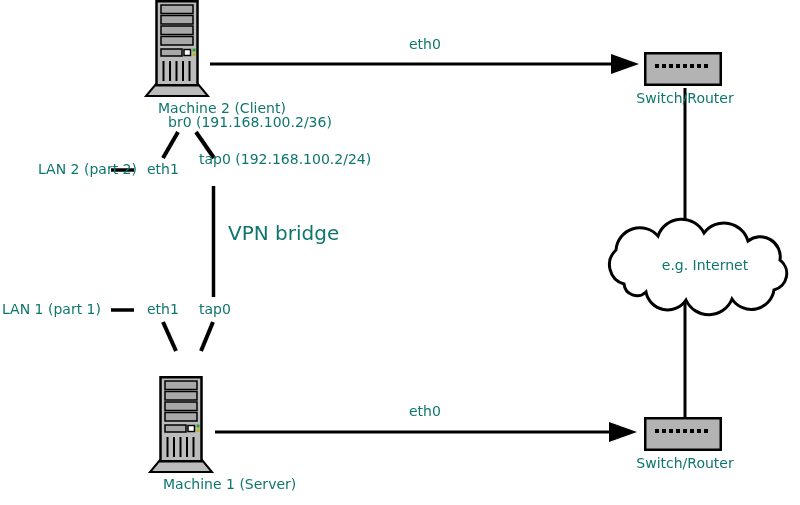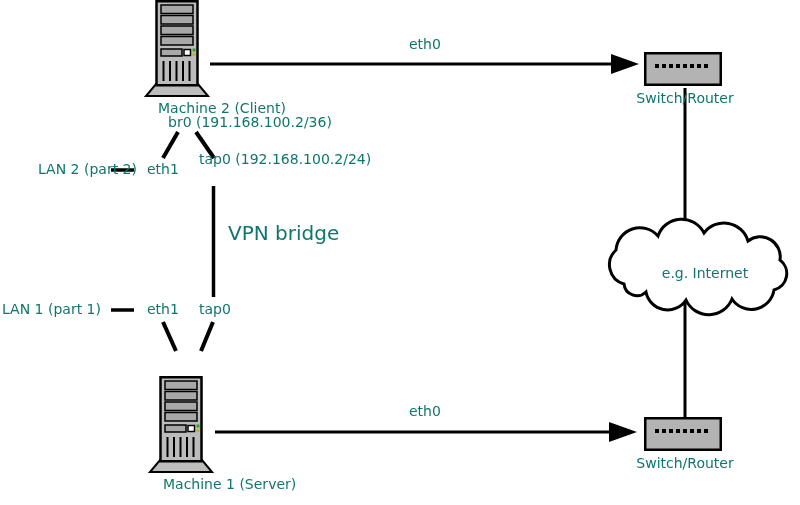--- a/index.html
+++ b/index.html
@@ -122,15 +122,15 @@
   <div class="lbl" style="left:2px; top:301px;">LAN 1 (part 1)</div>
   <div class="lbl" style="left:147px; top:301px;">eth1</div>
   <div class="lbl" style="left:199px; top:301px;">tap0</div>
   <div class="lbl" style="left:163px; top:476px;">Machine 1 (Server)</div>
 
   <div class="lbl" style="left:409px; top:36px;">eth0</div>
   <div class="lbl" style="left:409px; top:403px;">eth0</div>
 
   <div class="lbl center" style="left:600px; top:90px; width:170px;">Switch/Router</div>
   <div class="lbl center" style="left:600px; top:455px; width:170px;">Switch/Router</div>
-  <div class="lbl center" style="left:620px; top:257px; width:170px;margin-top:8px;">e.g. Internet</div>
+  <div class="lbl center" style="left:620px; top:257px; width:170px;">e.g. Internet</div>
 
 </div>
 
 </body></html>

